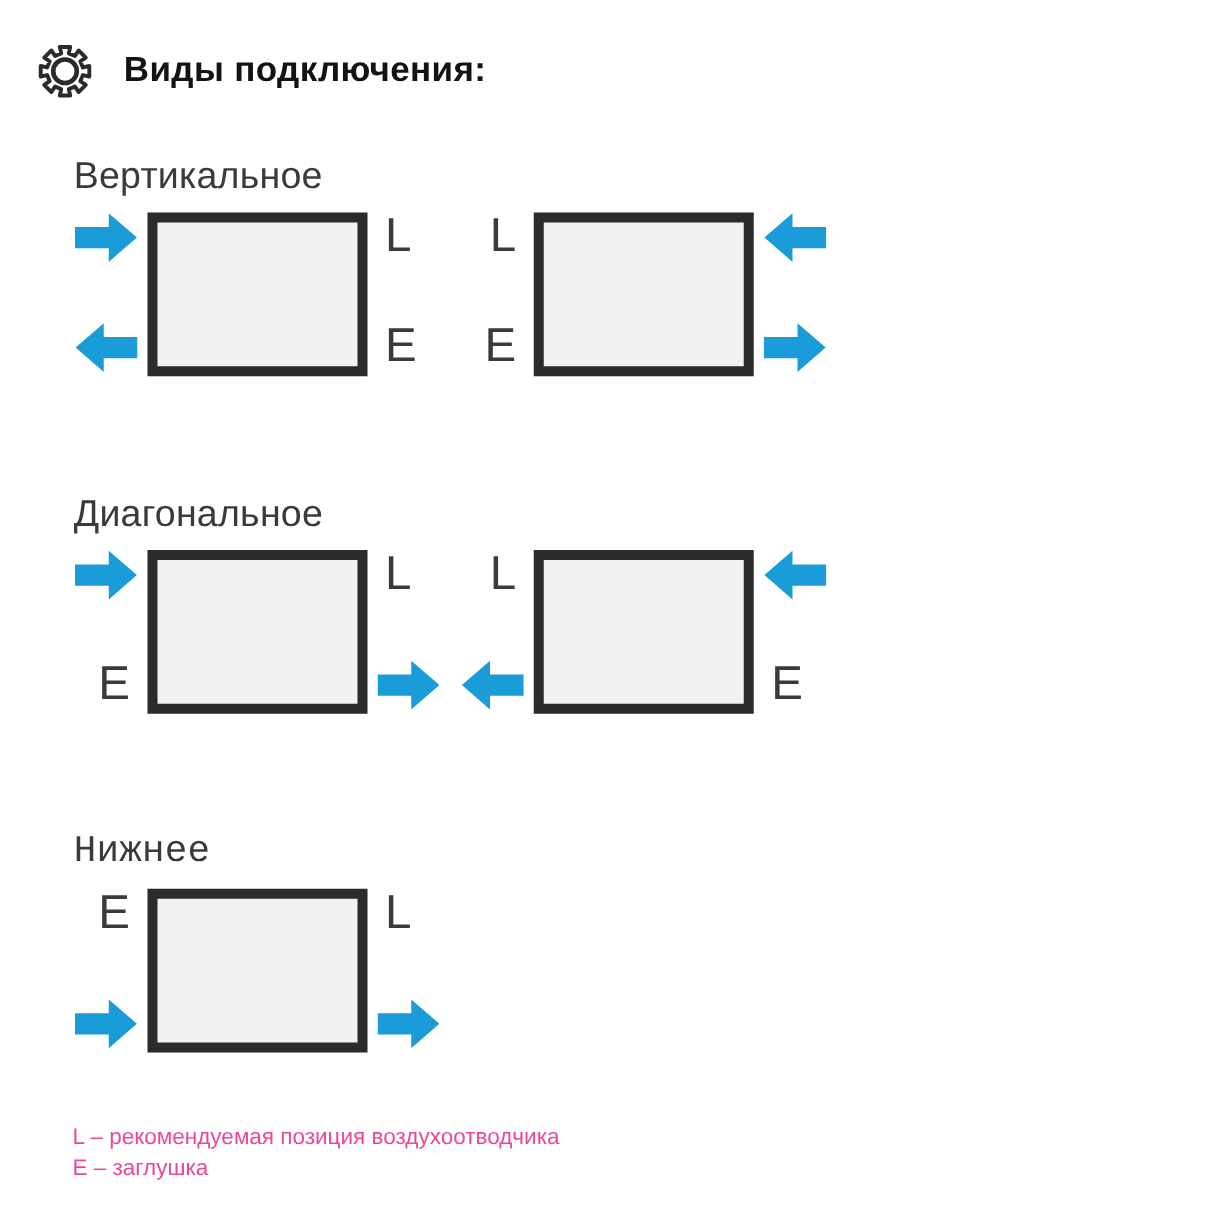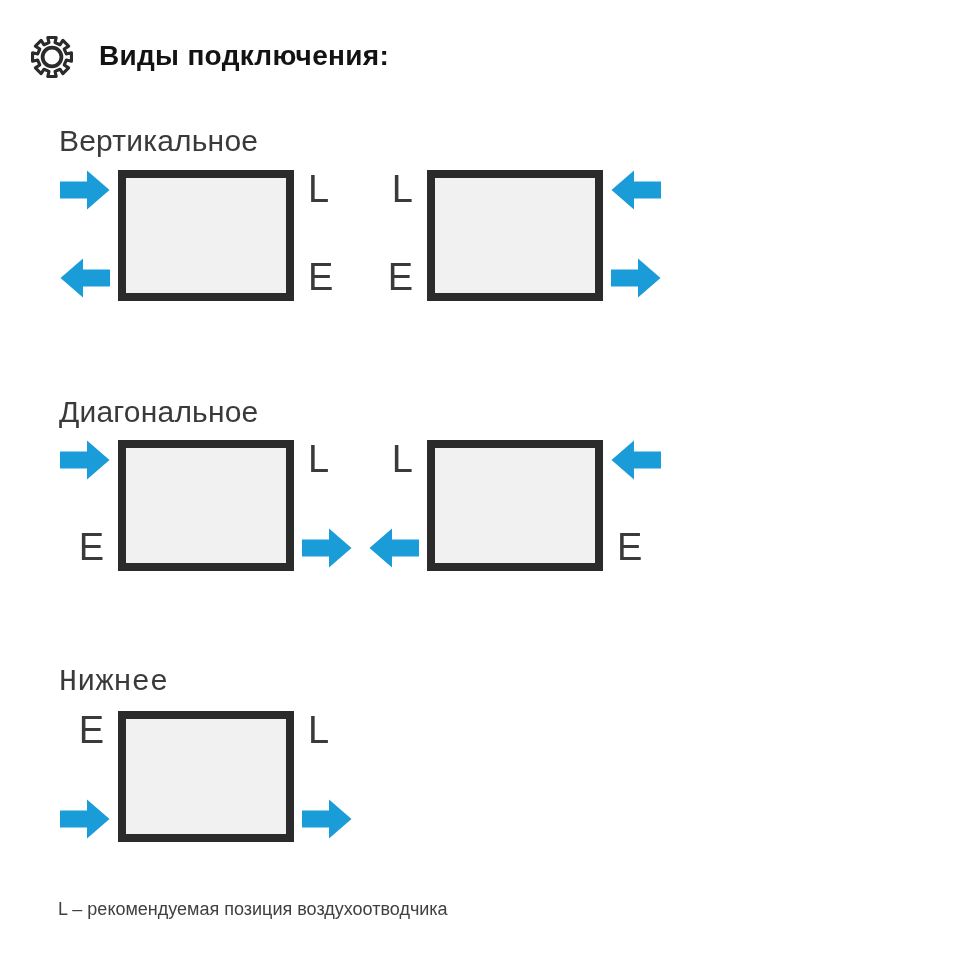--- a/index.html
+++ b/index.html
@@ -29,21 +29,21 @@
 
   .attach { position:absolute; }
   .arrow-svg { display:block; width:50px; height:40px; }
 
   .port-label { position:absolute; width:50px; height:44px; line-height:44px;
                 font-size:38px; font-weight:400; color:#3a3a3a; }
   .port-label.left  { text-align:right; }
   .port-label.right { text-align:left; }
 
   .legend { position:absolute; left:58px; top:897px; font-size:18px; line-height:25px;
-            color:#404040; }
+            color:#ec4899; }
 </style>
 </head>
 <body>
 
 <div class="page">
 
   <span class="gear">
     <svg width="46" height="46" viewBox="0 0 44 44" fill="none">
       <path d="M40.6 18 L40.6 26 L35.7 24.9 L33.7 29.6 L37.9 32.4 L32.4 37.9 L29.6 33.7
                L24.9 35.7 L26 40.6 L18 40.6 L19.1 35.7 L14.4 33.7 L11.6 37.9 L6.1 32.4
@@ -131,15 +131,16 @@
       </div>
       <div class="attach" style="top: 88px; left: 184px;">
         <svg class="arrow-svg" viewBox="0 0 50 40">
           <polygon points="0,11.5 27,11.5 27,0.5 49.5,20 27,39.5 27,28.5 0,28.5" fill="#1A9CD8"></polygon>
         </svg>
       </div>
     </div>
 
   <div class="legend">
     <div>L – рекомендуемая позиция воздухоотводчика</div>
+    <div>E – заглушка</div>
   </div>
 
 </div>
 
 </body></html>

